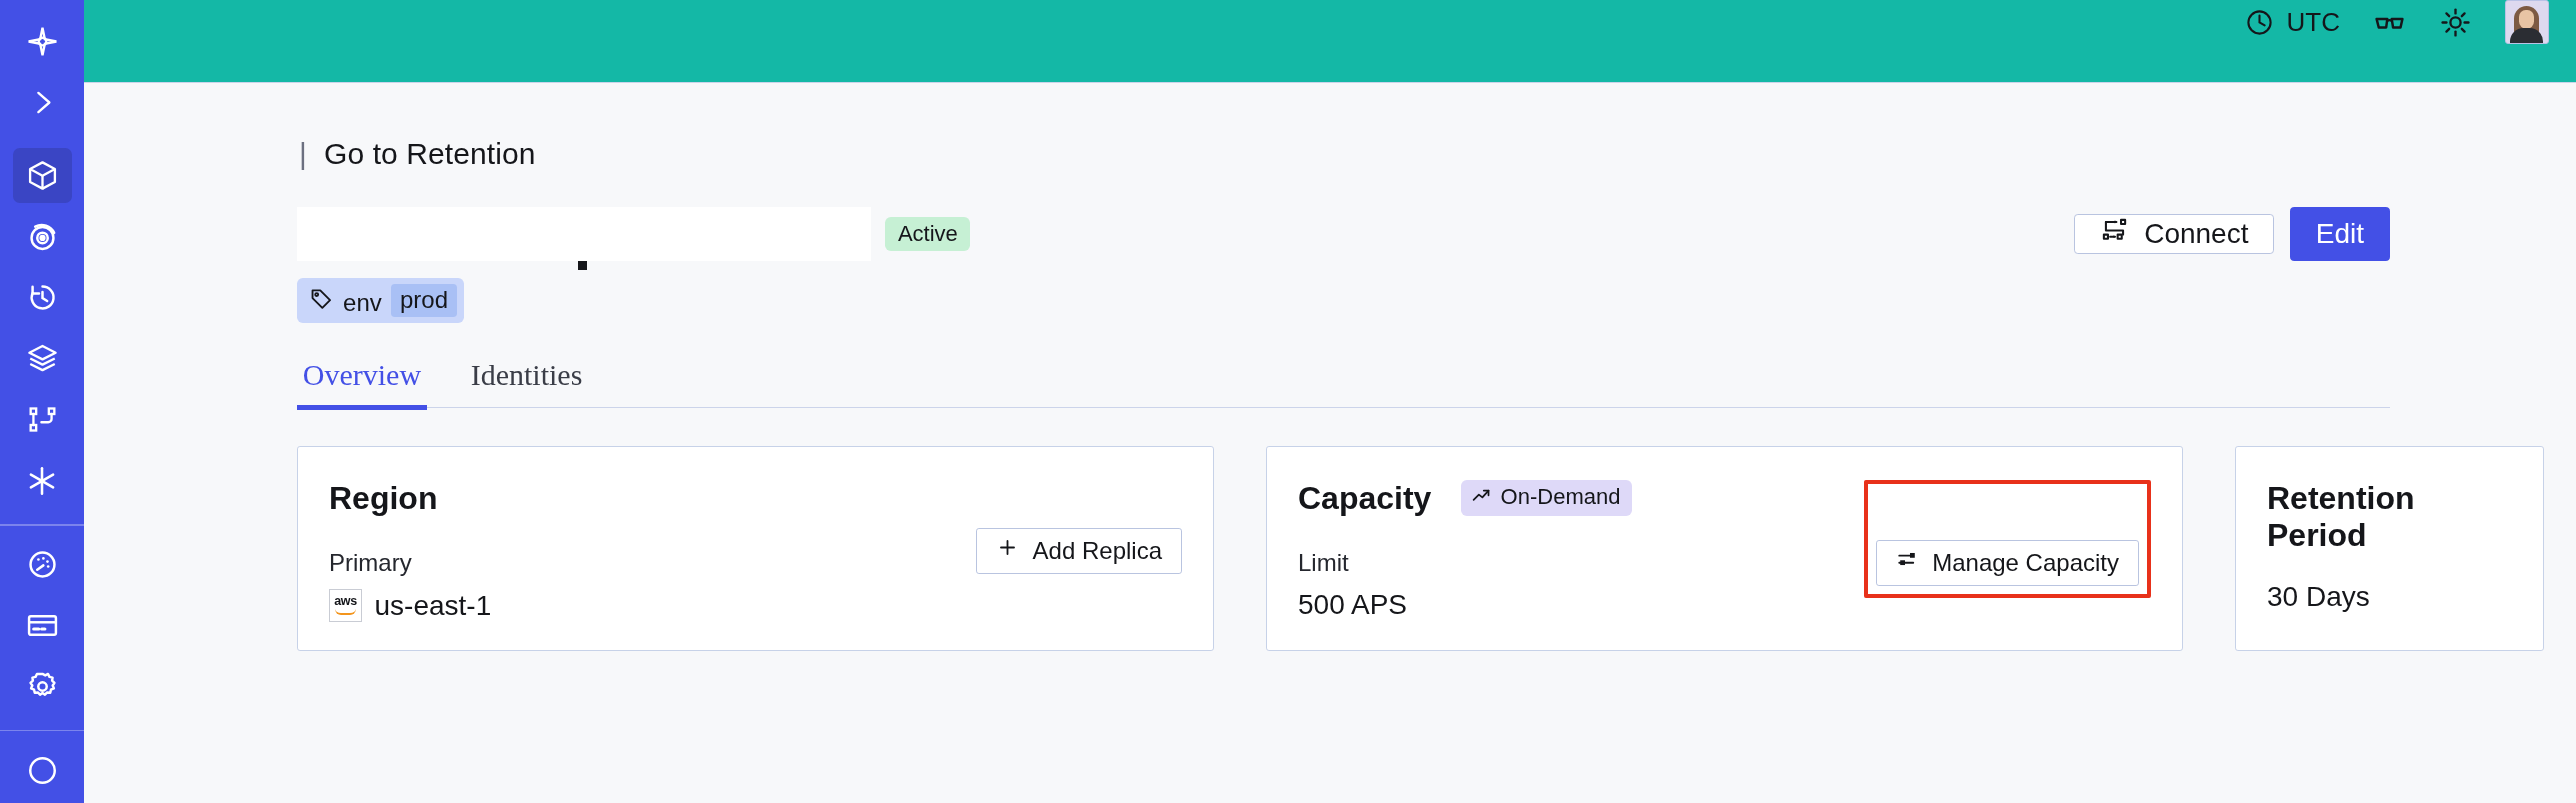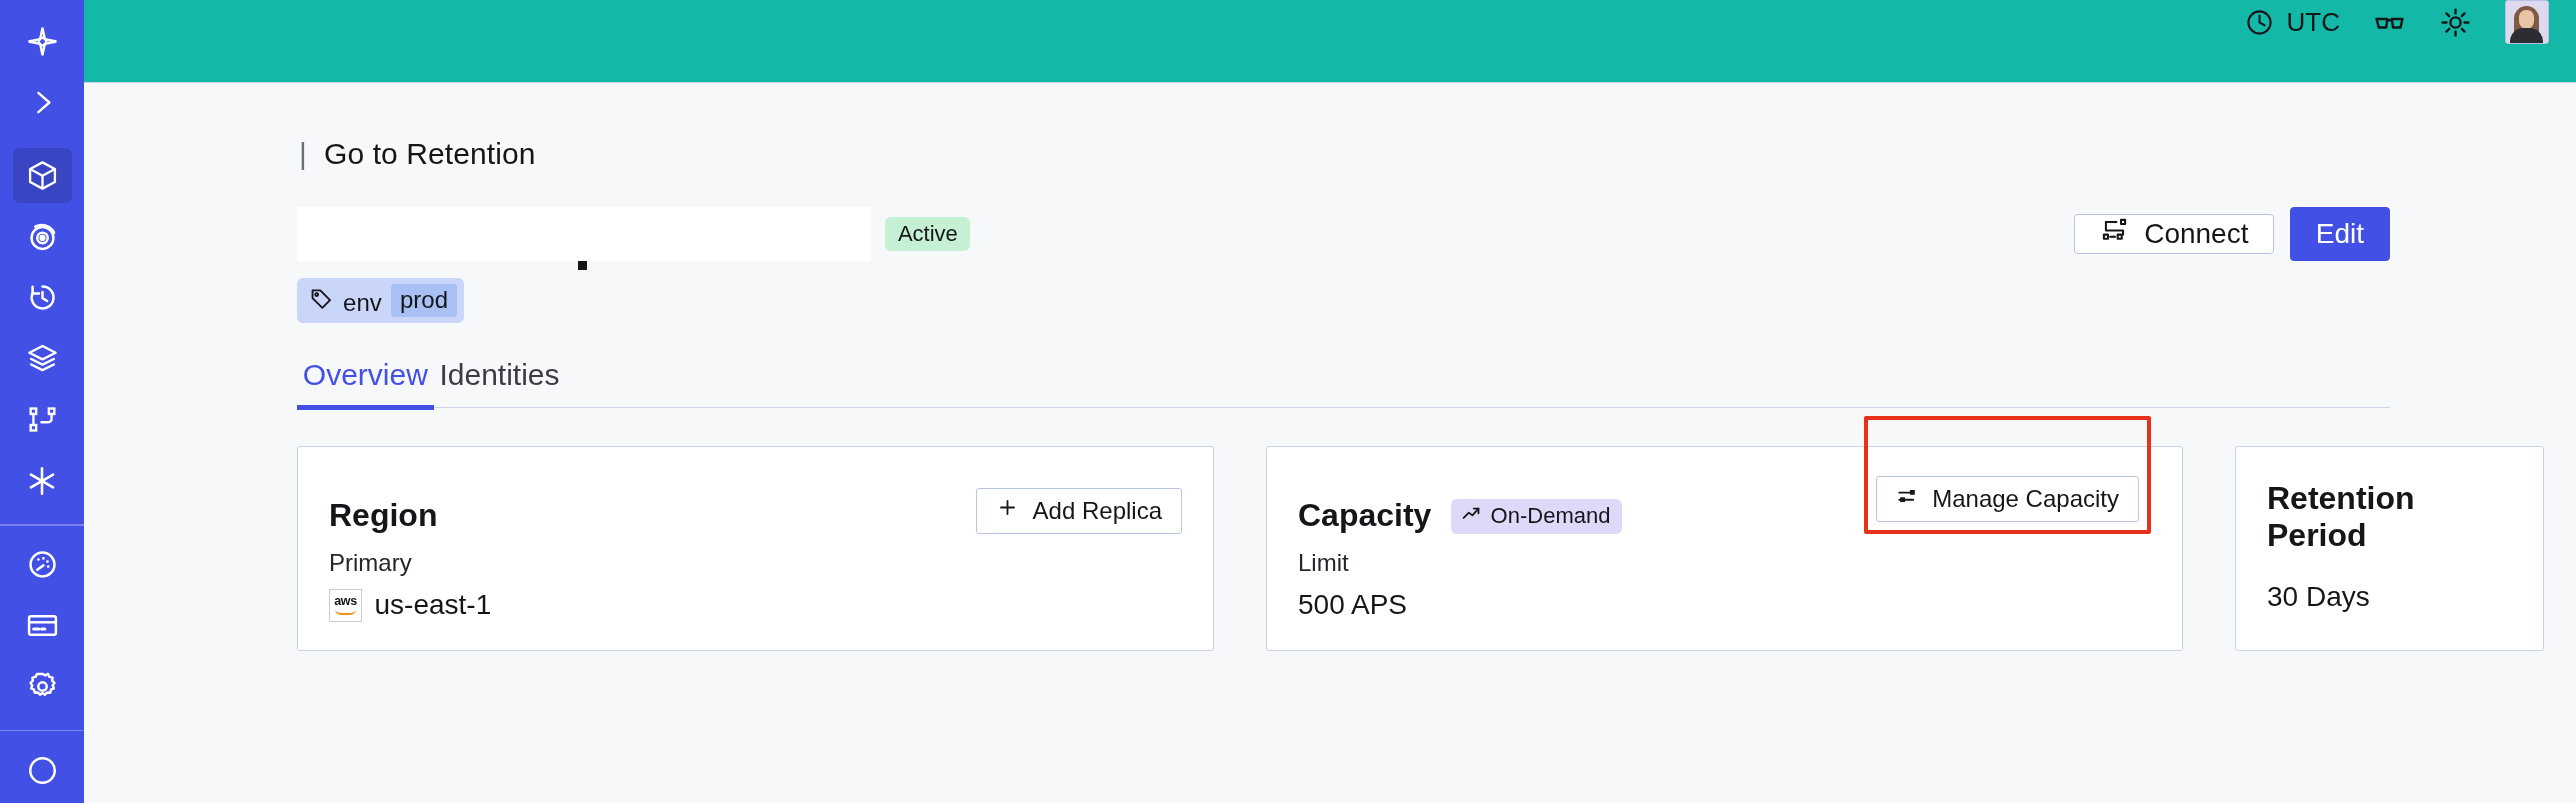--- a/index.html
+++ b/index.html
@@ -161,22 +161,24 @@
     background: #a9c0f5;
     border-radius: 3.8px;
     padding: 1.9px 8.6px 2.9px 8.6px;
     color: #15161a;
   }
 
   
   .tabs {
     margin-top: 35px;
     display: flex;
+    gap: 38px;
     border-bottom: 1.9px solid #ccd4ea;
     position: relative;
+    font-family: Liberation Serif, serif;
   }
   .tab {
     font-size: 30px;
     color: #3a3d47;
     padding: 0 5.8px 15.3px 5.8px;
     cursor: pointer;
     position: relative;
   }
   .tab.active { color: #4350e6; }
   .tab.active::after {
@@ -198,22 +200,22 @@
     border: 1.9px solid #c7d2e8;
     border-radius: 2.9px;
     padding: 33px 31px 29px 31px;
     height: 205px;
     display: flex; flex-direction: column;
   }
   .card-a { width: 917px; flex: 0 0 917px; }
   .card-b { width: 917px; flex: 0 0 917px; }
   .card-c { width: 309px; flex: 0 0 309px; }
   .card-head {
-    display: flex; align-items: flex-end;
-    gap: 20px;
+    display: flex; align-items: flex-start;
+    gap: 30px;
     min-height: 54px;
   }
   .card-title { font-size: 32px; font-weight: bold; color: #15161a; }
   .badge-ondemand {
     display: inline-flex; align-items: center; gap: 8.6px;
     background: #ded9f8;
     color: #15161a;
     font-size: 22px;
     padding: 4.8px 11.5px 5.8px 9.6px;
     border-radius: 5.8px;
@@ -238,21 +240,21 @@
     display: inline-flex;
     border-radius: 1.9px;
   }
   .card-sub {
     font-size: 24px; color: #25272e;
     margin-top: 15.3px;
   }
   .card-value {
     font-size: 28px; color: #15161a;
     margin-top: 11.5px;
-    display: flex; align-items: flex-start; gap: 12.5px;
+    display: flex; align-items: flex-end; gap: 12.5px;
   }
   .card-value-big {
     font-size: 28px; color: #15161a;
     margin-top: 27px;
   }
   .aws-logo {
     width: 33px; height: 33px;
     border: 1px solid #c9ccd4;
     background: #ffffff;
     display: flex; flex-direction: column;

